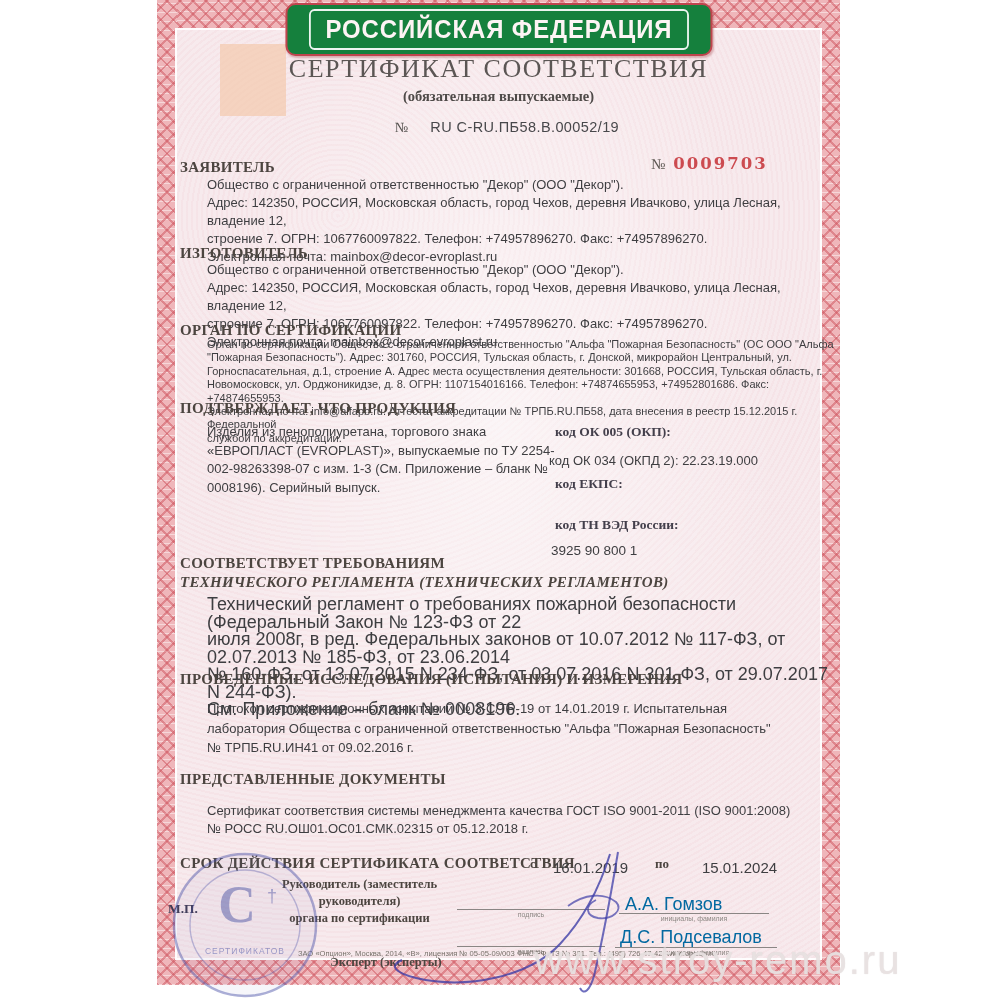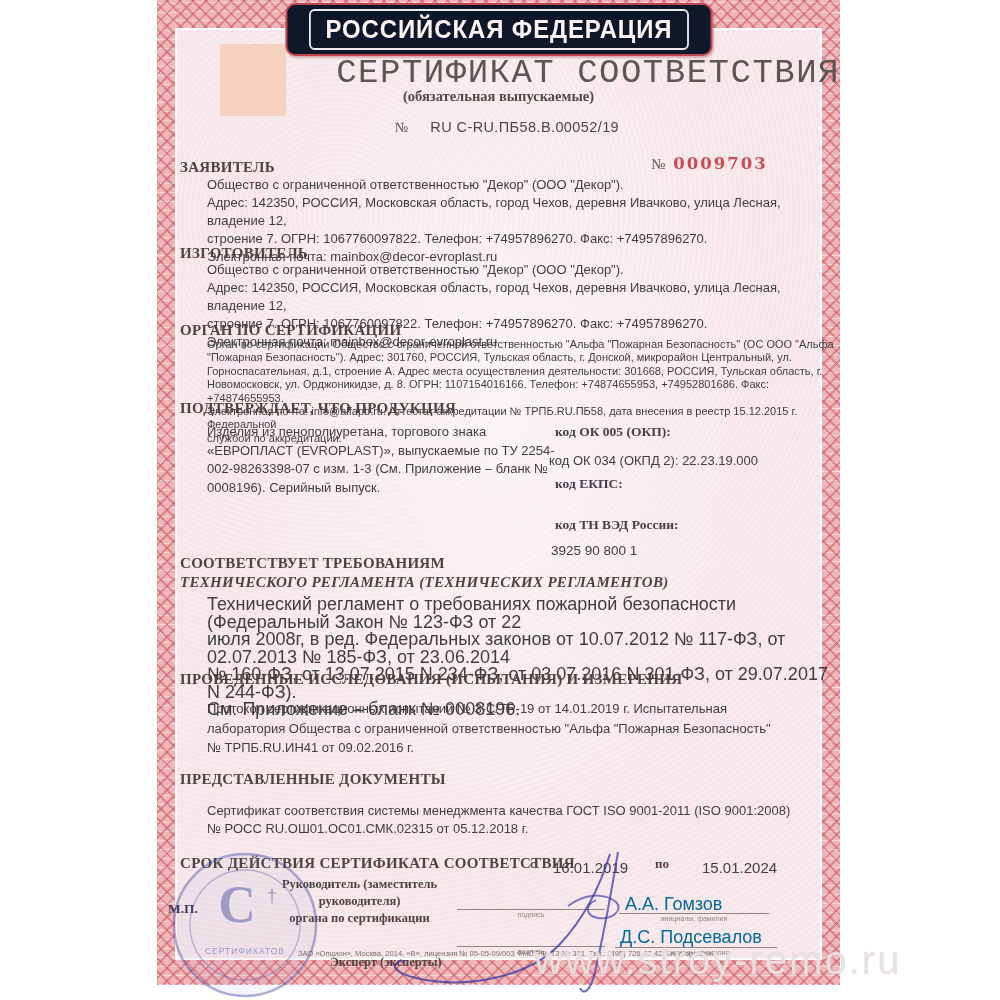--- a/index.html
+++ b/index.html
@@ -26,27 +26,27 @@
     background:
       radial-gradient(ellipse at 50% 42%, rgba(255,255,255,.55), rgba(255,255,255,0) 62%),
       repeating-radial-gradient(circle at 25% 20%, rgba(222,150,160,.07) 0 2px, rgba(0,0,0,0) 2px 5px),
       #f7eaed;}
   .peach-rect{position:absolute;left:63px;top:44px;width:66px;height:72px;background:#f3c9ad;opacity:.7;z-index:3;}
 
   .content{position:absolute;inset:0;z-index:4;}
   .content > div{position:absolute;}
 
   
-  .hdr-box{top:3px;left:50%;transform:translateX(-50%);background:#0f172a;border:2px solid #bf454e;
+  .hdr-box{top:3px;left:50%;transform:translateX(-50%);background:#15803d;border:2px solid #bf454e;
     border-radius:10px;padding:4px 5px;box-shadow:1px 2px 2px rgba(160,60,66,.35);z-index:6;}
   .hdr-box-inner{border:2px solid rgba(255,255,255,.92);border-radius:6px;padding:3px 16px;
     color:#fdf4f4;font-weight:bold;font-size:26px;letter-spacing:1px;white-space:nowrap;
     transform:scaleX(.92);transform-origin:center;}
-  .doc-title{top:54px;left:0;width:100%;text-align:right;font-family:Liberation Mono, monospace;
-    font-size:34px;color:#5b5654;letter-spacing:1.5px;}
+  .doc-title{top:54px;left:0;width:100%;text-align:center;font-family:Liberation Serif, serif;
+    font-size:26px;color:#5b5654;letter-spacing:1.5px;}
   .doc-subtitle{top:88px;left:0;width:100%;text-align:center;font-family:"Liberation Serif",serif;
     font-weight:bold;font-size:14.5px;color:#4e4a48;}
   .regno{top:119px;left:238px;display:flex;gap:22px;align-items:baseline;}
   .regno .nsign{font-family:"Liberation Serif",serif;font-size:14px;color:#55524f;}
   .regno .nval{font-size:14.5px;color:#48484b;letter-spacing:.4px;}
 
   .sechead{font-family:"Liberation Serif",serif;font-weight:bold;font-size:15px;color:#4c4540;letter-spacing:.3px;}
   .body-txt{white-space:pre-line;color:#3e3e41;}
   .t13{font-size:13px;line-height:18px;}
   .t11{font-size:11px;line-height:13.4px;}

